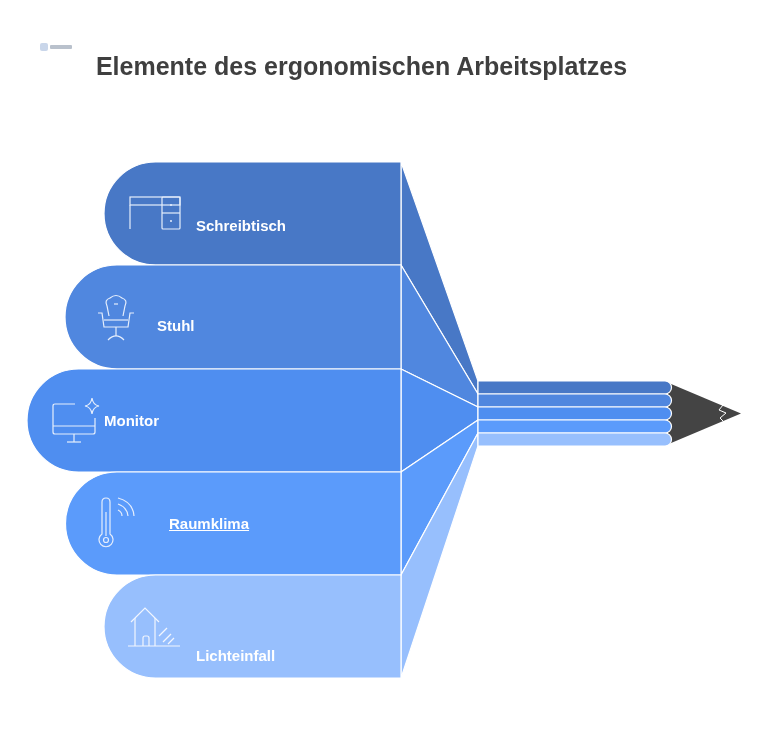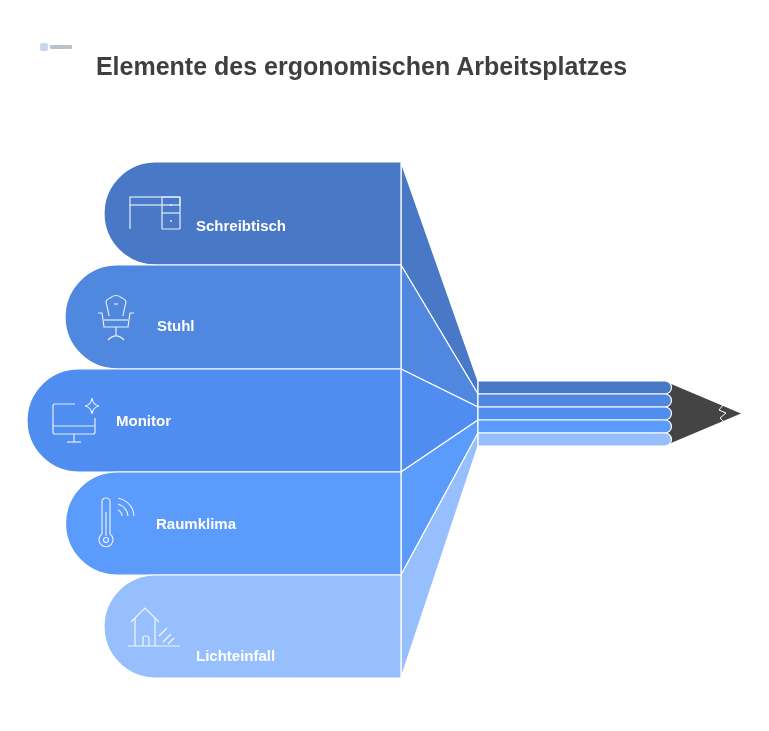--- a/index.html
+++ b/index.html
@@ -105,15 +105,15 @@
     <path d="M16,40 V32 Q16,30 18,30 H20 Q22,30 22,32 V40"></path>
     <line x1="1" y1="40" x2="53" y2="40"></line>
     <line x1="32" y1="30" x2="40" y2="22"></line>
     <line x1="36" y1="36" x2="44" y2="28"></line>
     <line x1="41" y1="38" x2="47" y2="32"></line>
   </g>
 </svg>
 
 <div class="band-label" style="left:196px;top:205px;margin-top:12px;">Schreibtisch</div>
 <div class="band-label" style="left:157px;top:309px;margin-top:8px;">Stuhl</div>
-<div class="band-label" style="left:116px;top:412px;">Monitor</div>
-<div class="band-label" style="left:156px;top:515px;">Raumklima</div>
+<div class="band-label" style="left:104px;top:412px;">Monitor</div>
+<div class="band-label" style="left:169px;top:515px;text-decoration:underline;">Raumklima</div>
 <div class="band-label" style="left:196px;top:619px;margin-top:28px;">Lichteinfall</div>
 
 </body></html>

